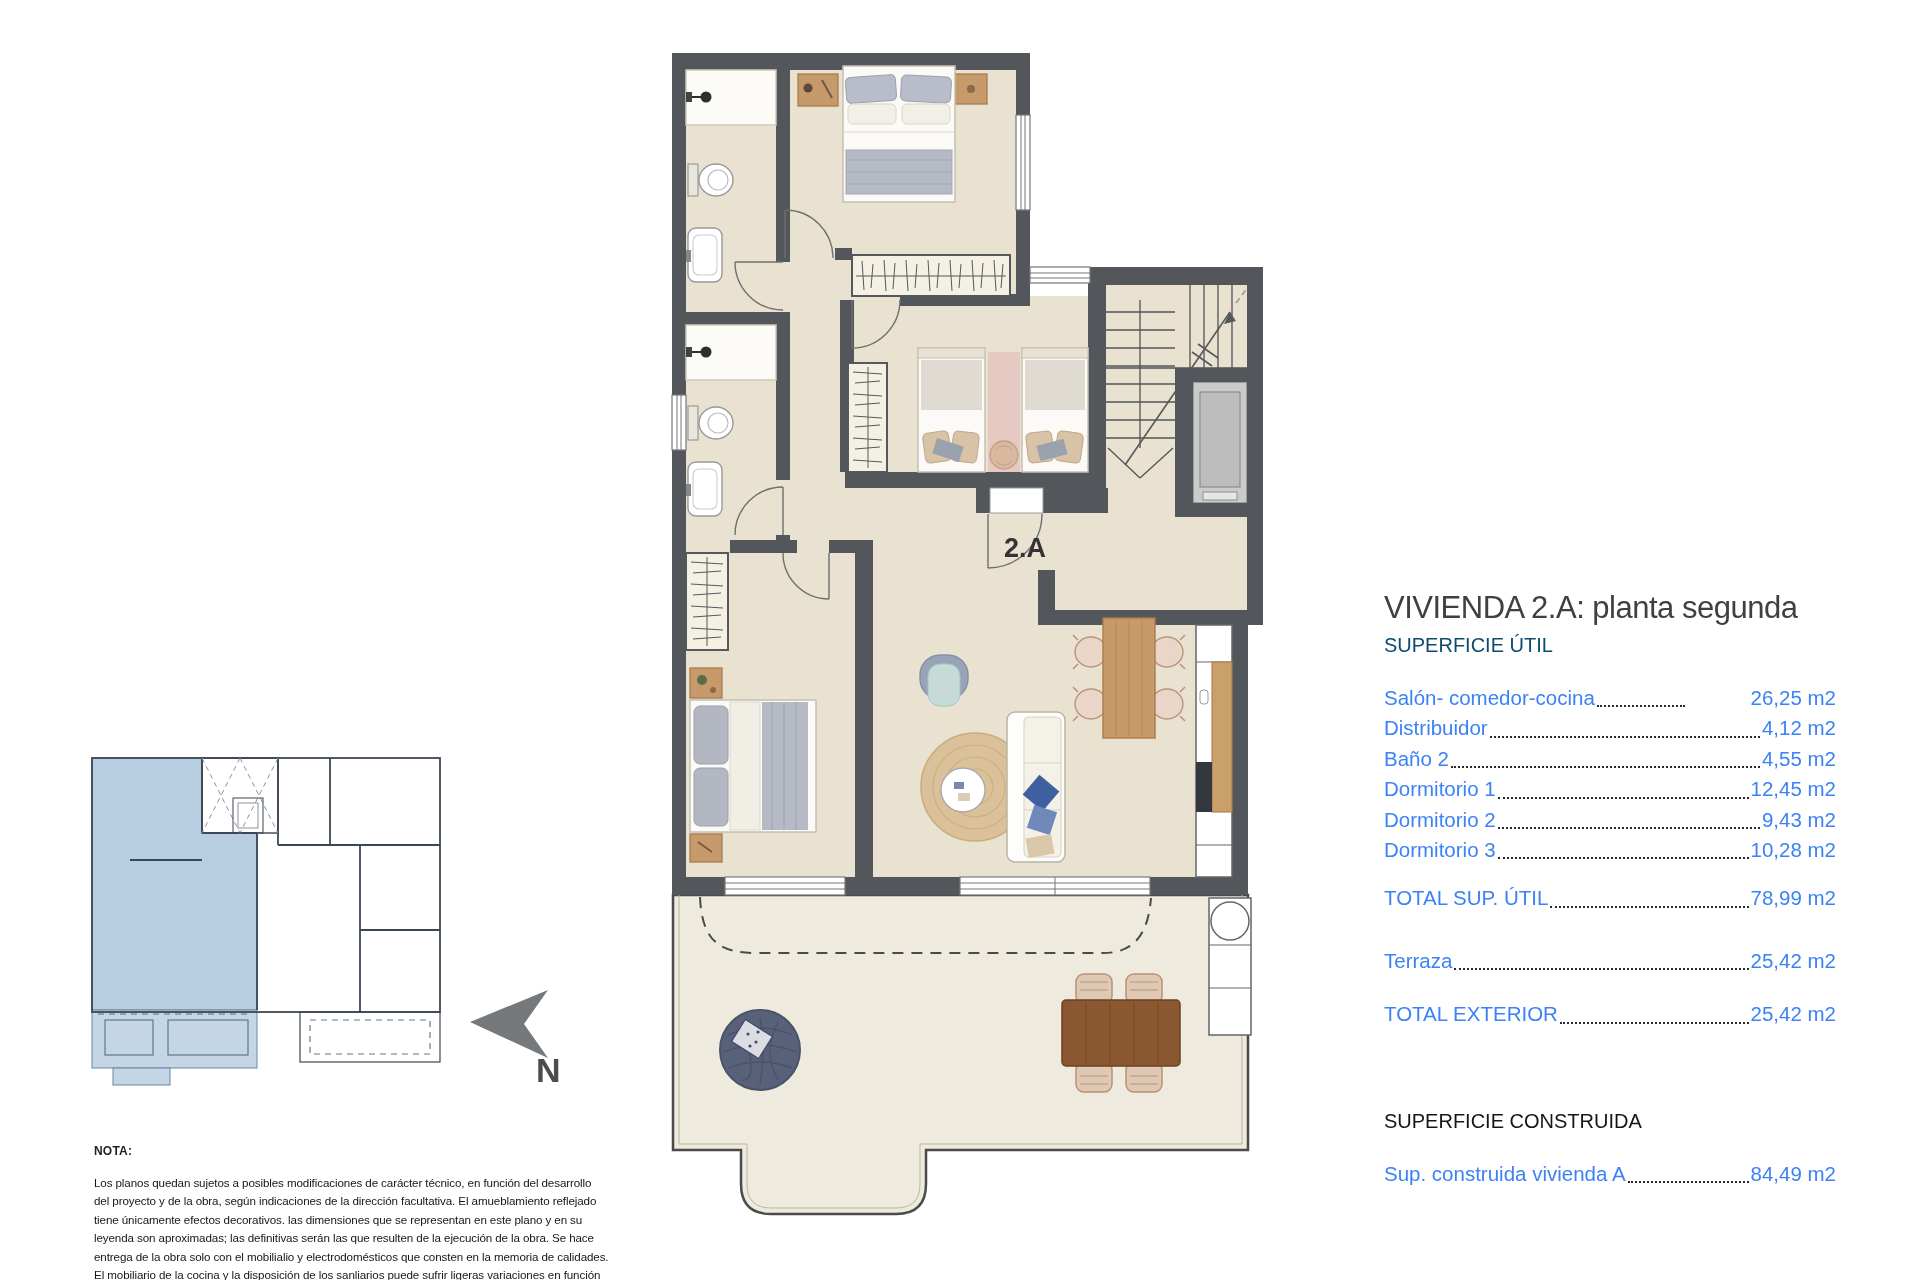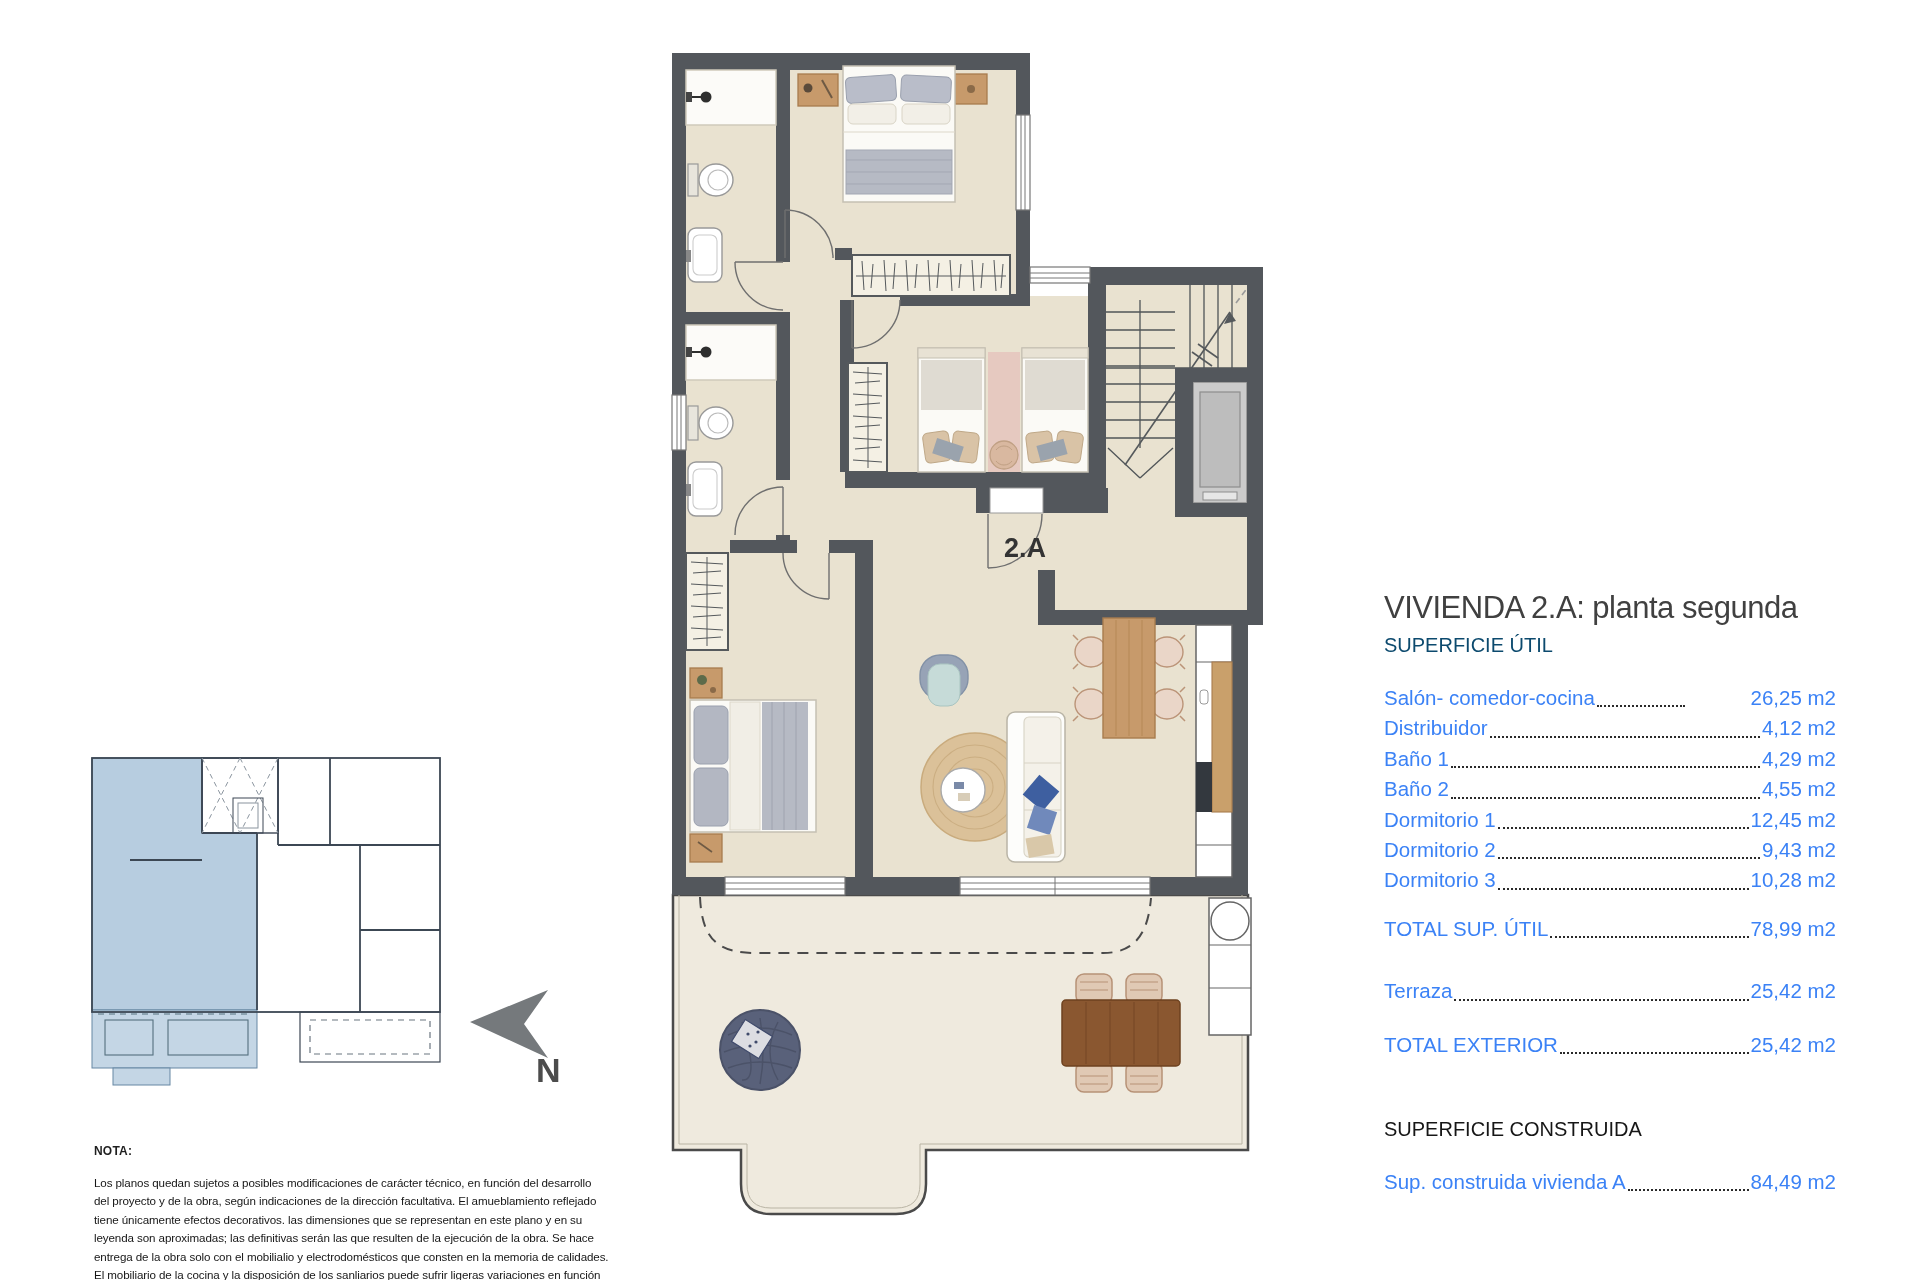--- a/index.html
+++ b/index.html
@@ -13,21 +13,21 @@
   .rows{margin-top:26px;}
   .row{display:flex;align-items:flex-end;font-size:20.5px;line-height:30.4px;color:#3b82f6;}
   .row .lbl{white-space:nowrap;}
   .row .dots{flex:1;border-bottom:2.6px dotted #2a2a2a;margin:0 2px 6px 2px;}
   .row .dots.short{flex:0 0 88px;}
   .row .gap{flex:1;}
   .row .val{white-space:nowrap;}
   .row.total{margin-top:18px;}
   .row.terraza{margin-top:32px;justify-content:flex-end;}
   .row.exterior{margin-top:23px;}
-  #built-header{font-size:20px;margin-top:58px;color:#161616;}
+  #built-header{font-size:20px;margin-top:80px;color:#161616;}
   .row.built{margin-top:26px;}
   
   #note{position:absolute;left:94px;top:1118px;width:560px;}
   #note-title{font-size:12px;font-weight:bold;letter-spacing:.2px;margin-top:26px;}
   #note-body{margin-top:16px;font-size:11.6px;line-height:18.4px;white-space:pre-line;
              color:#161616;letter-spacing:-0.1px;}
 </style>
 </head>
 <body>
 
@@ -451,25 +451,20 @@
         <span class="dots short"></span>
           <span class="gap"></span>
         <span class="val">26,25 m2</span>
       </div>
       <div class="row">
         <span class="lbl">Distribuidor</span>
         <span class="dots"></span>
         <span class="val">4,12 m2</span>
       </div>
       <div class="row">
-        <span class="lbl">Baño 1</span>
-        <span class="dots"></span>
-        <span class="val">4,29 m2</span>
-      </div>
-      <div class="row">
         <span class="lbl">Baño 2</span>
         <span class="dots"></span>
         <span class="val">4,55 m2</span>
       </div>
       <div class="row">
         <span class="lbl">Dormitorio 1</span>
         <span class="dots"></span>
         <span class="val">12,45 m2</span>
       </div>
       <div class="row">

